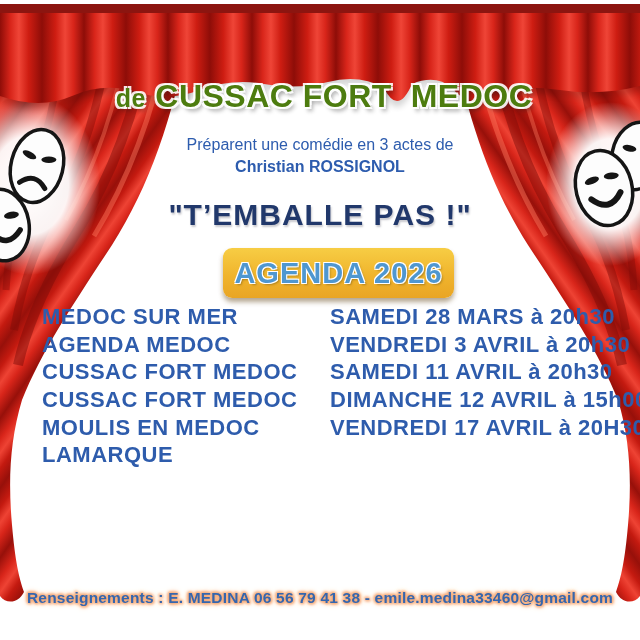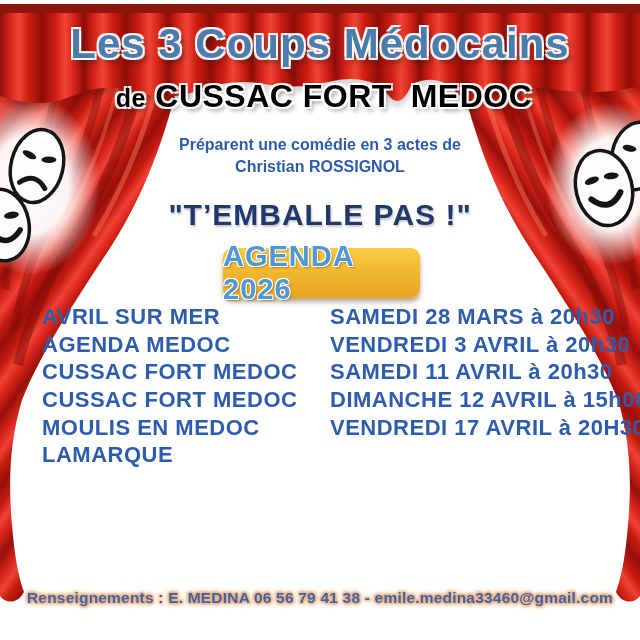--- a/index.html
+++ b/index.html
@@ -10,34 +10,34 @@
   .curtains{position:absolute;left:0;top:0;width:640px;height:640px;}
   .txt{position:absolute;left:0;right:0;text-align:center;}
 
   .title{
     top:20px;font-size:42px;font-weight:bold;letter-spacing:1px;color:#4b7cab;
     text-shadow:-2px -2px 0 rgba(255,255,255,.9), 2px -2px 0 rgba(255,255,255,.9),
                 -2px 2px 0 rgba(255,255,255,.9), 2px 2px 0 rgba(255,255,255,.9),
                  4px 5px 5px rgba(30,30,30,.45);
   }
   .subtitle{
-    top:78px;font-size:32px;font-weight:bold;letter-spacing:.5px;color:#000000;
+    top:78px;font-size:32px;font-weight:bold;letter-spacing:.5px;color:#4d7c0f;
     text-shadow:-2px -2px 0 rgba(255,255,255,.9), 2px -2px 0 rgba(255,255,255,.9),
                 -2px 2px 0 rgba(255,255,255,.9), 2px 2px 0 rgba(255,255,255,.9),
                  3px 4px 4px rgba(30,30,30,.4);
     margin-left:8px;
   }
   .subtitle .de{font-size:25px;}
-  .intro1{top:136px;font-size:16px;font-weight:bold;color:#2d5cae;}
+  .intro1{top:136px;font-size:16px;font-weight:normal;color:#2d5cae;}
   .intro2{top:158px;font-size:16px;font-weight:bold;color:#2d5cae;}
   .play-title{top:198px;font-size:30px;font-weight:bold;letter-spacing:1px;color:#21386b;
     text-shadow:1px 2px 2px rgba(40,40,60,.25);}
 
   .agenda-badge{
-    position:absolute;left:223px;top:248px;width:197px;height:50px;
+    position:absolute;left:223px;top:248px;width:231px;height:50px;
     background:linear-gradient(#f7cd44,#f0b42d 55%,#e9a524);
     border-radius:9px;box-shadow:0 4px 5px rgba(90,60,10,.45);
     display:flex;align-items:center;justify-content:center;
     font-size:29px;font-weight:bold;letter-spacing:1px;color:#4f97d0;
     text-shadow:-1px -1px 0 #fff,1px -1px 0 #fff,-1px 1px 0 #fff,1px 1px 0 #fff,2px 2px 2px rgba(120,90,20,.5);
   }
 
   .venues{position:absolute;left:42px;top:303px;}
   .dates{position:absolute;left:330px;top:303px;}
   .venues div,.dates div{
@@ -139,36 +139,35 @@
         <path d="M-15,8 Q0,26 15,8" fill="none" stroke="#151515" stroke-width="6" stroke-linecap="round"></path>
       </g>
     </g>
 
     <path filter="url(#soft)" fill="#000" opacity="0.16" d="M0,12 L640,12 L640,92 Q600,102 560,96 Q520,90 488,98 Q470,116 452,94 Q436,80 412,90 Q398,122 384,94 Q360,80 328,88 Q296,96 264,90 Q232,84 200,96 Q168,108 136,98 Q104,88 72,102 Q40,116 0,102 Z"></path>
 
     <path fill="url(#pleatV)" d="M0,6 L640,6 L640,86 Q600,96 560,90 Q520,84 488,92 Q470,110 452,88 Q436,74 412,84 Q398,116 384,88 Q360,74 328,82 Q296,90 264,84 Q232,78 200,90 Q168,102 136,92 Q104,82 72,96 Q40,110 0,96 Z"></path>
     <rect x="0" y="4" width="640" height="9" fill="#8c1510"></rect>
   </svg>
 
-  <div class="txt title">Les 3 Coups Médocains</div>
 
   <div class="txt subtitle">
     <span class="de">de</span>
     <span style="white-space:pre;">CUSSAC FORT  MEDOC</span>
   </div>
 
   <div class="txt intro1">Préparent une comédie en 3 actes de</div>
   <div class="txt intro2">Christian ROSSIGNOL</div>
 
   <div class="txt play-title">"T’EMBALLE PAS !"</div>
 
   <div class="agenda-badge">AGENDA 2026</div>
 
   <div class="venues">
-      <div>AVRIL SUR MER</div>
+      <div>MEDOC SUR MER</div>
       <div>AGENDA MEDOC</div>
       <div>CUSSAC FORT MEDOC</div>
       <div>CUSSAC FORT MEDOC</div>
       <div>MOULIS EN MEDOC</div>
       <div>LAMARQUE</div>
     </div>
 
   <div class="dates">
       <div>SAMEDI 28 MARS à 20h30</div>
       <div>VENDREDI 3 AVRIL à 20h30</div>

